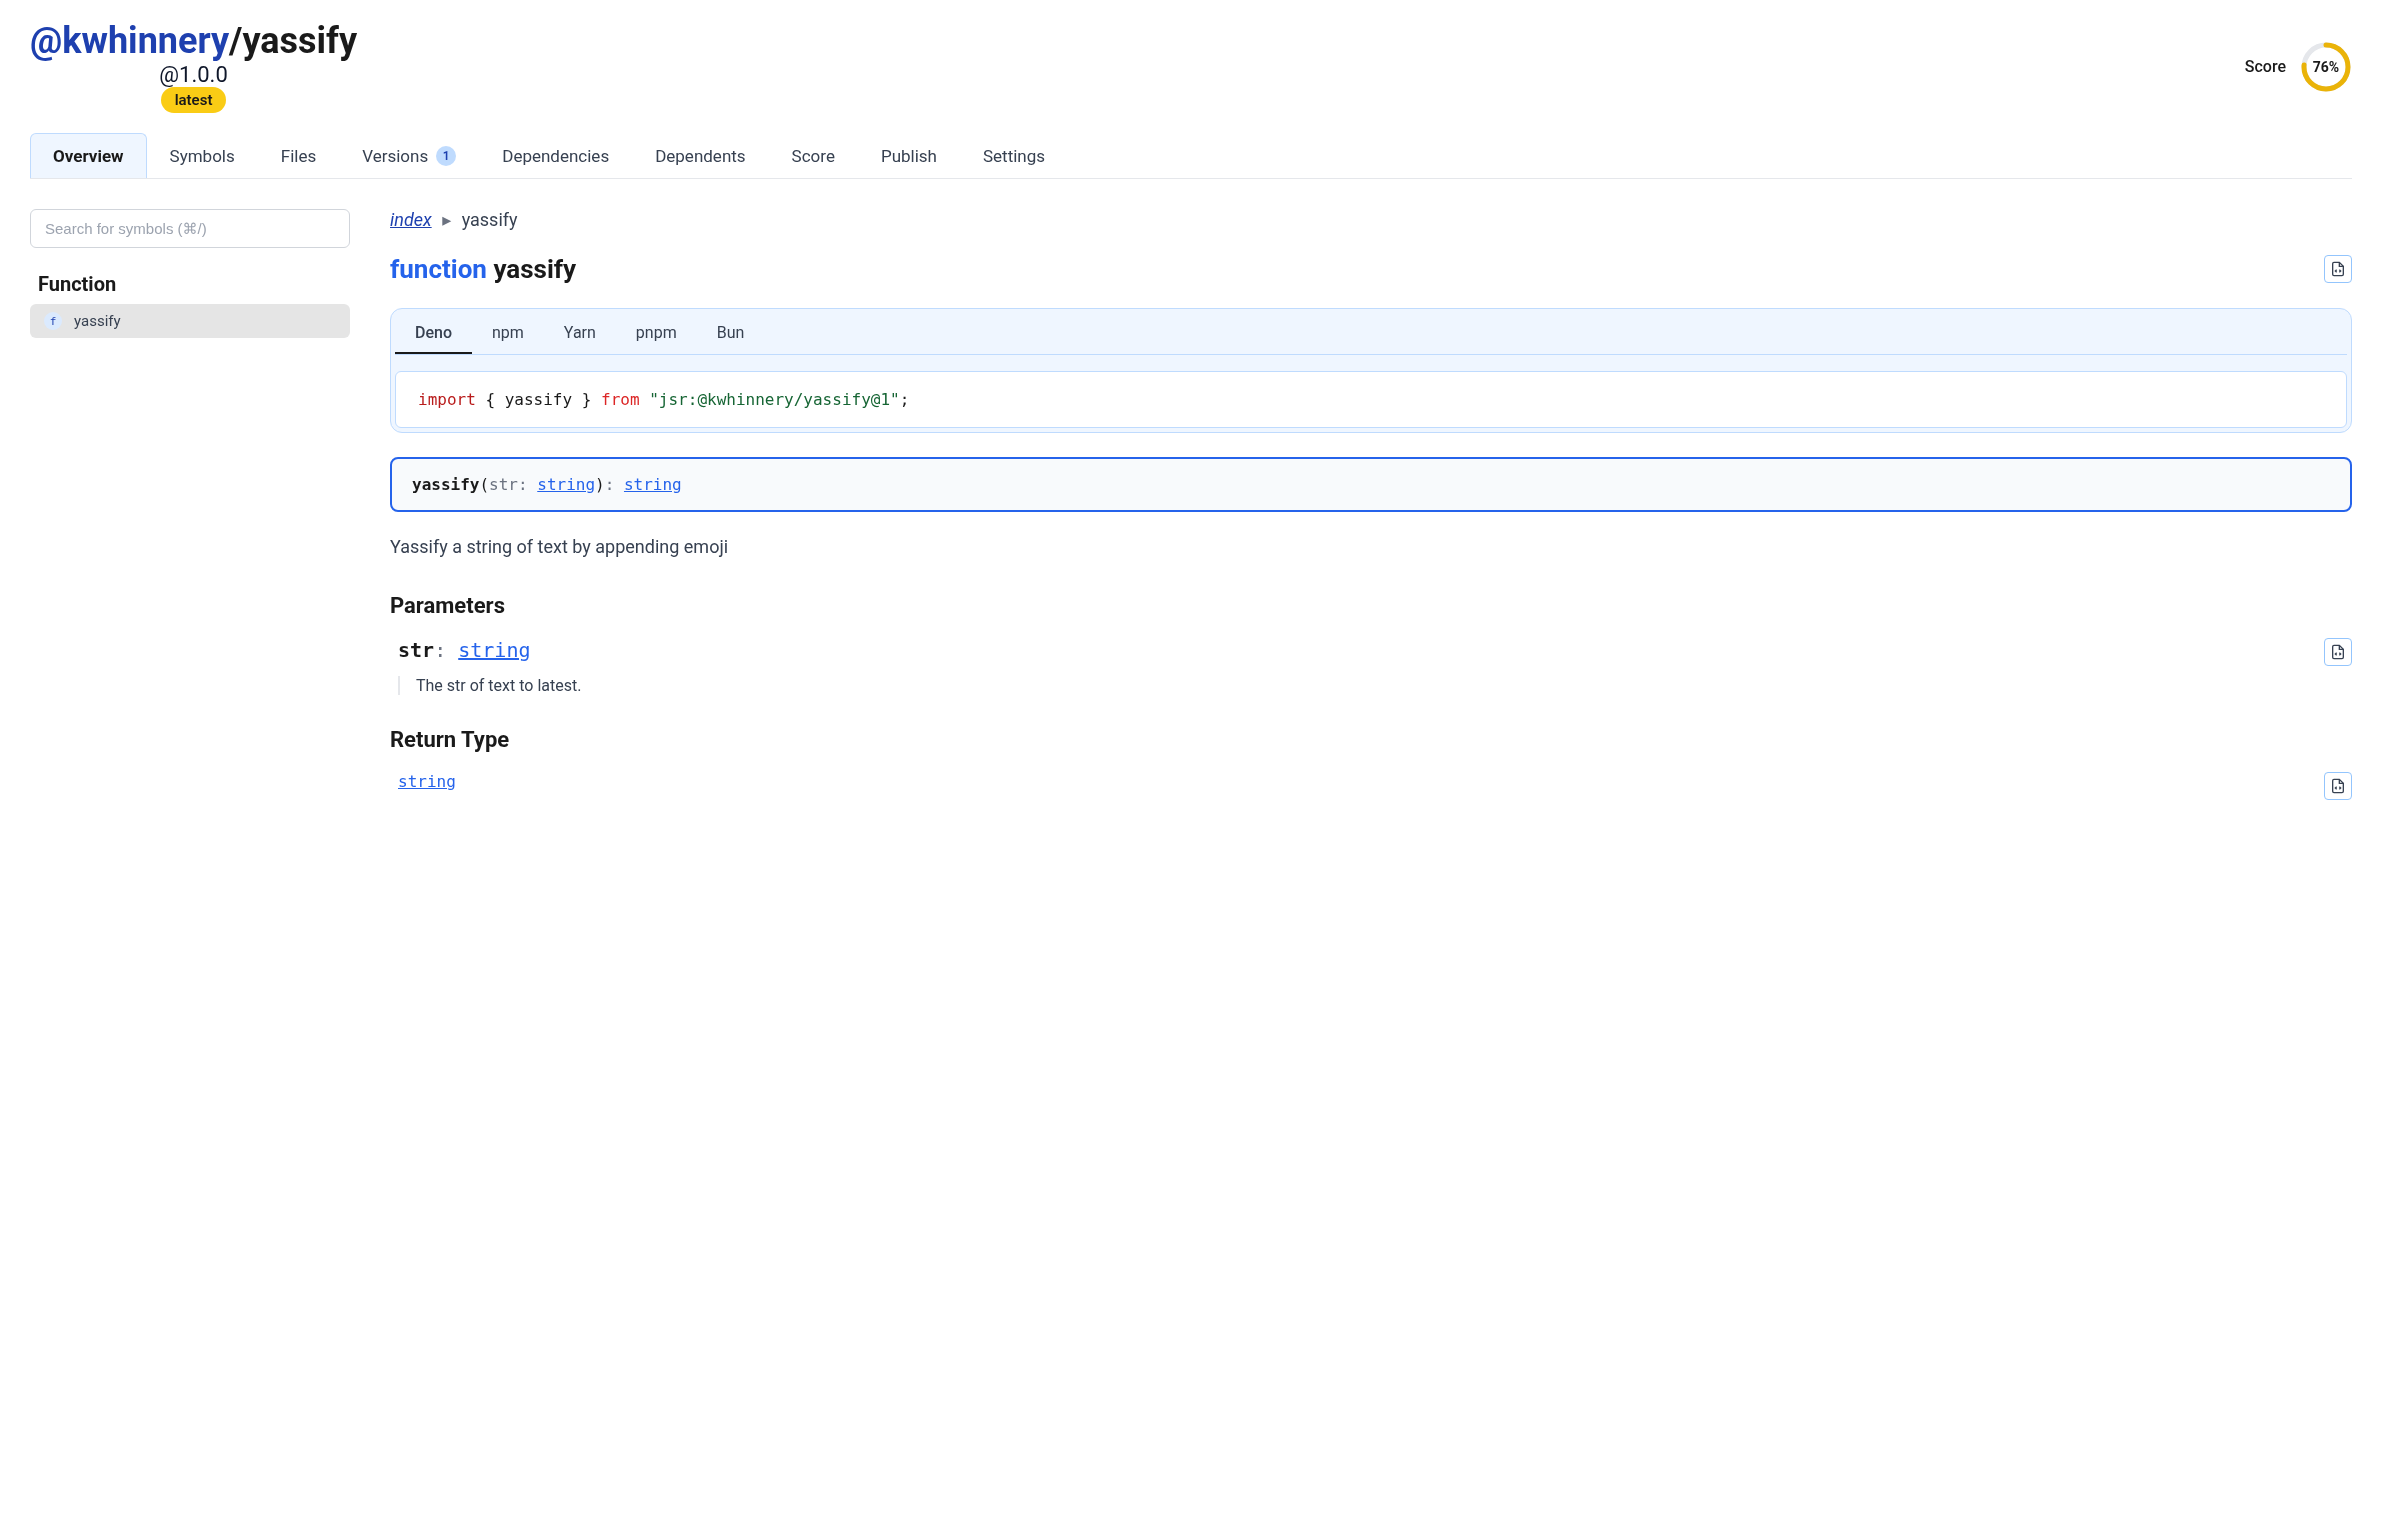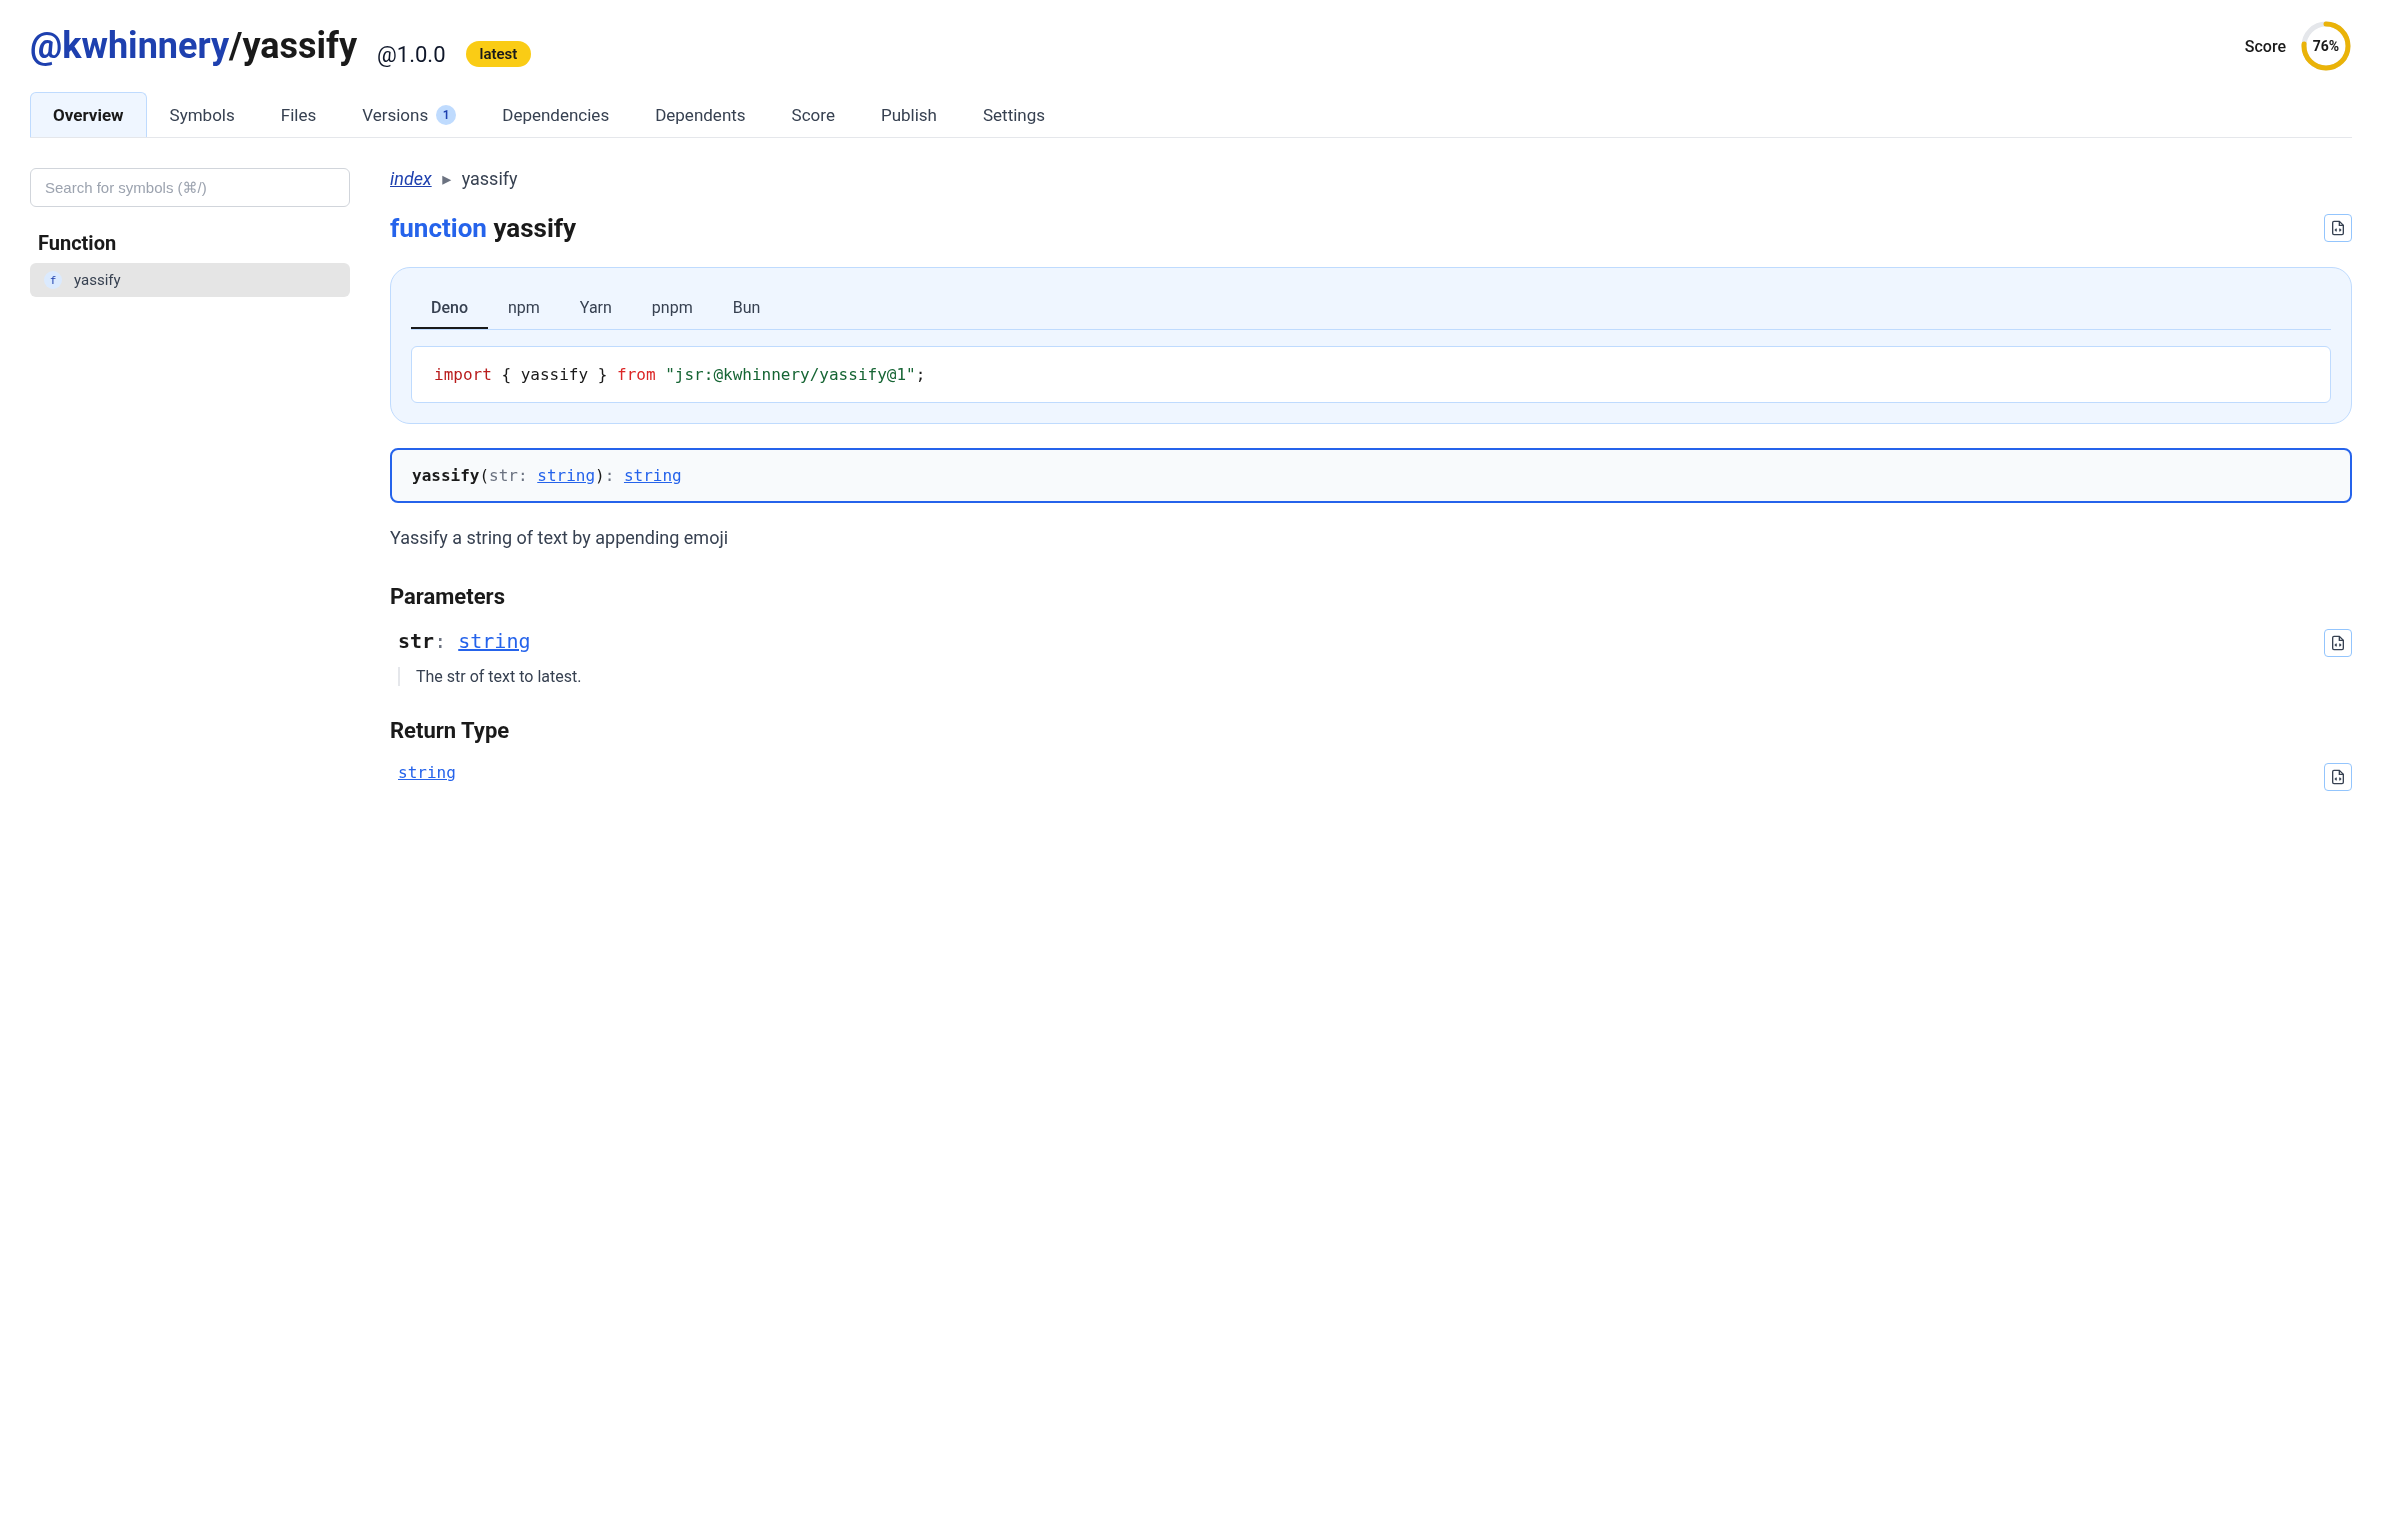--- a/index.html
+++ b/index.html
@@ -22,22 +22,23 @@
     
     .header {
       display: flex;
       justify-content: space-between;
       align-items: center;
       margin-bottom: 20px;
     }
     
     .package-title {
       display: flex;
-      align-items: flex-end;
-      gap: 20px;
+      align-items: center;
+      gap: 0;
+      flex-direction: column;
     }
     
     .package-name {
       font-size: 36px;
       font-weight: 700;
     }
     
     .scope-link {
       color: #1e40af;
       text-decoration: none;
@@ -249,22 +250,22 @@
       display: flex;
       align-items: center;
       justify-content: center;
       cursor: pointer;
     }
     
     
     .code-panel {
       background: #eff6ff;
       border: 1px solid #bfdbfe;
-      border-radius: 20px;
-      padding: 20px;
+      border-radius: 12px;
+      padding: 4px;
       margin-bottom: 24px;
     }
     
     .code-tabs {
       display: flex;
       gap: 0;
       border-bottom: 1px solid #bfdbfe;
       margin-bottom: 16px;
     }
     

